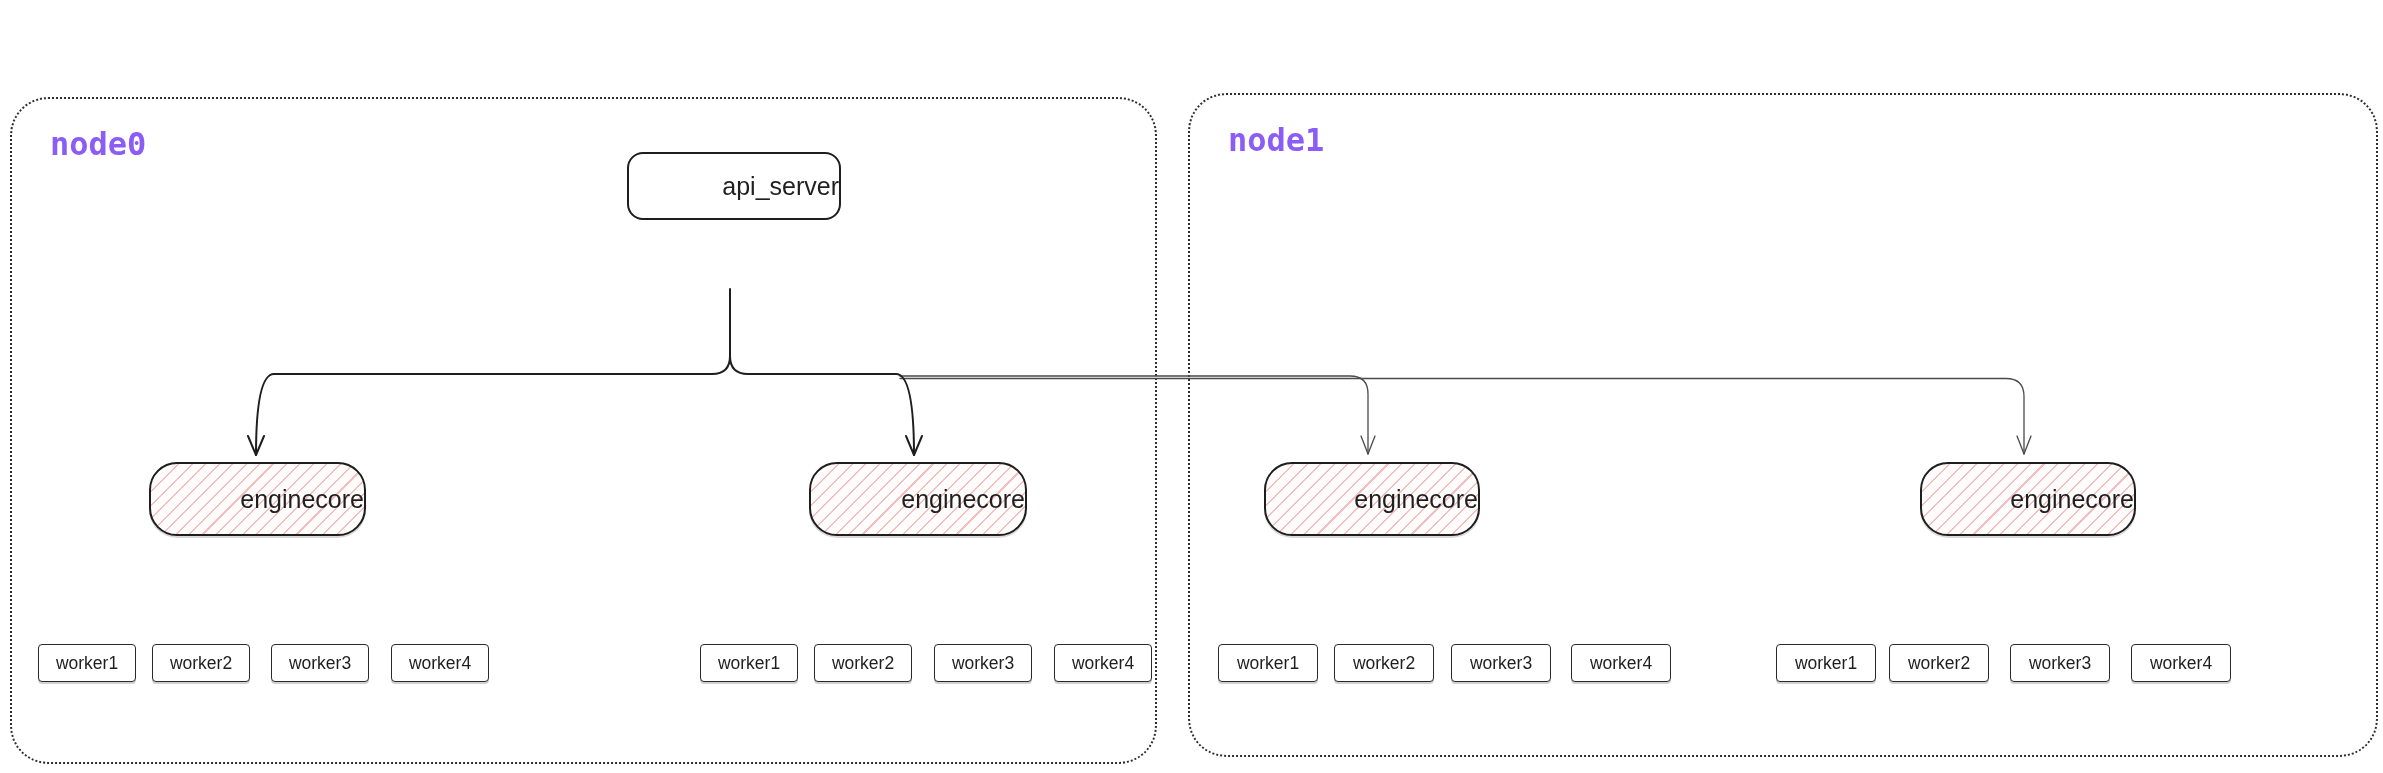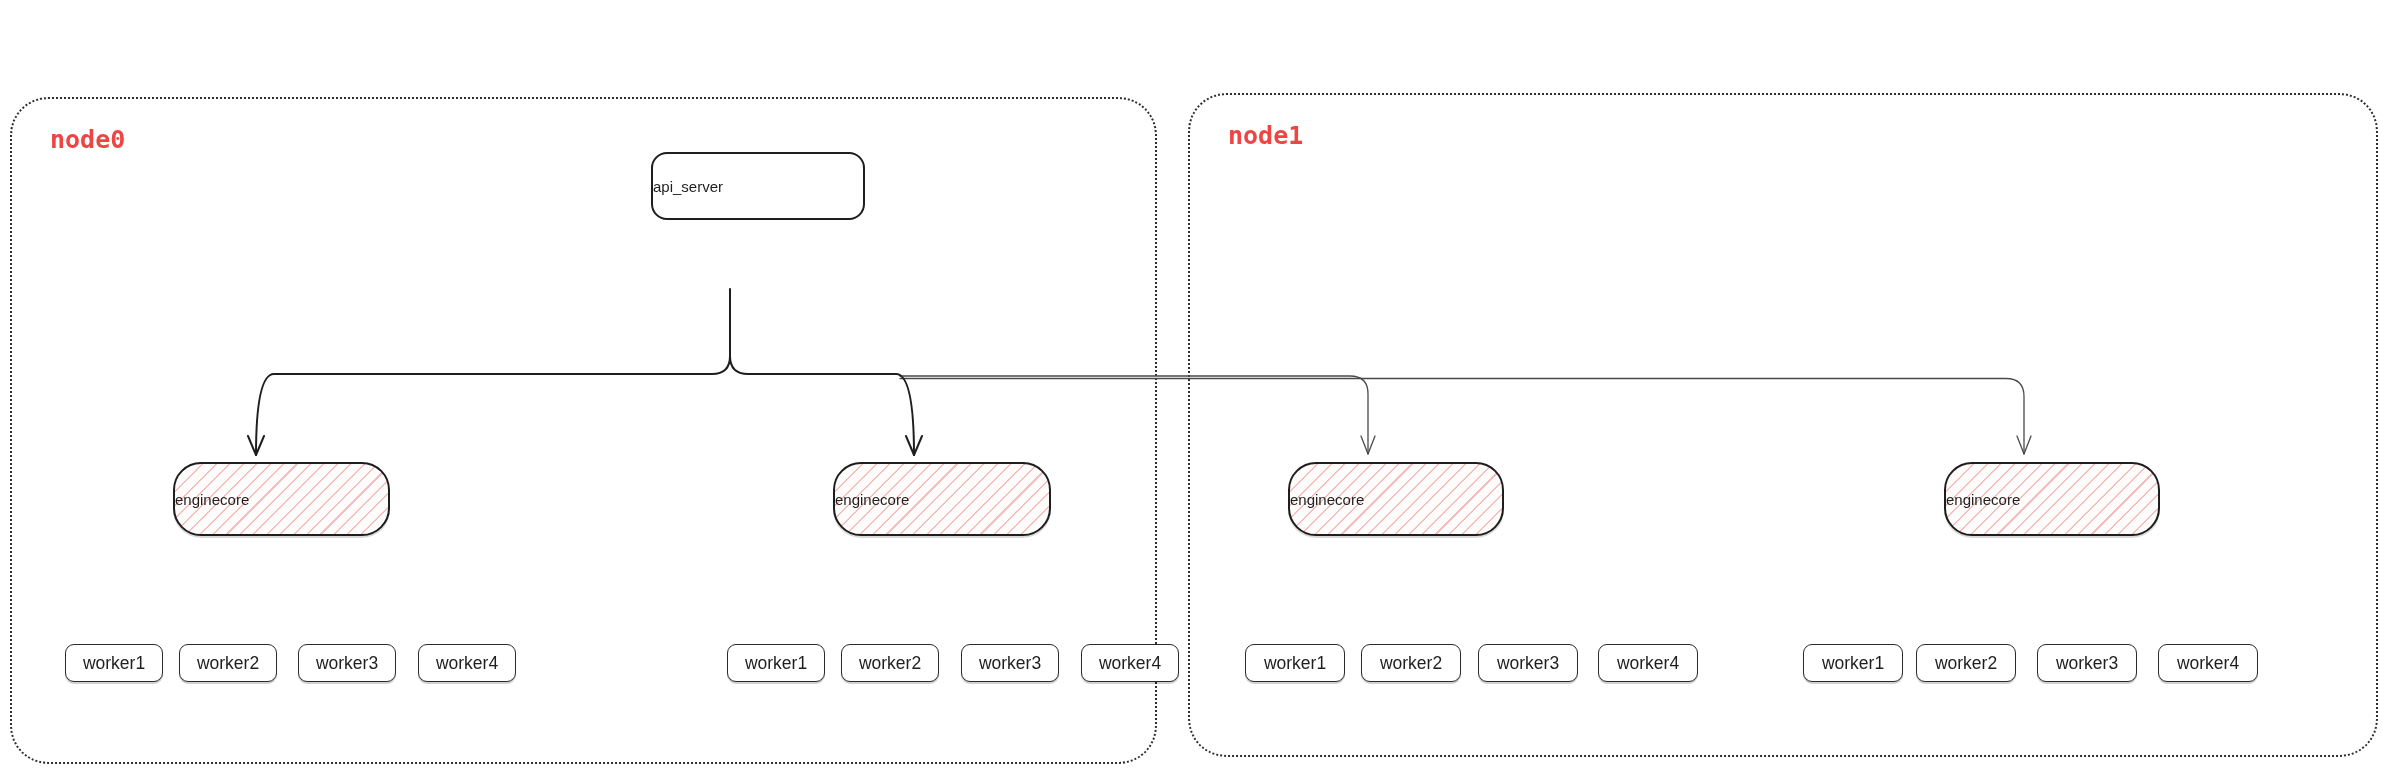--- a/index.html
+++ b/index.html
@@ -12,27 +12,27 @@
     font-family:"DejaVu Sans Mono",monospace;font-weight:bold;font-size:32px;color:#1e1e1e;
     white-space:nowrap;
   }
   .node{
     position:absolute;border:2.4px dotted #2e2e2e;border-radius:38px;background:transparent;
   }
   .node0{left:10px;top:97px;width:1143px;height:663px;}
   .node1{left:1188px;top:93px;width:1186px;height:660px;}
   .node-label{
     position:absolute;left:38px;top:26px;
-    font-family:"DejaVu Sans Mono",monospace;font-weight:bold;font-size:25px;color:#ef4444;
+    font-family:"DejaVu Sans Mono",monospace;font-weight:bold;font-size:32px;color:#8b5cf6;
     white-space:nowrap;
   }
   .box{
-    position:absolute;display:flex;align-items:center;justify-content:flex-start;
+    position:absolute;display:flex;align-items:center;justify-content:flex-end;
     border:2px solid #1e1e1e;border-radius:16px;background:#ffffff;
-    font-size:15px;color:#1f1f1f;white-space:nowrap;margin-left:24px;
+    font-size:25px;color:#1f1f1f;white-space:nowrap;
   }
   .api-box{left:615px;top:53px;width:210px;height:64px;z-index:3;}
   .async-box{left:615px;top:121px;width:210px;height:70px;z-index:2;}
   .hatch-green{
     background-color:#fcfefc;
     background-image:repeating-linear-gradient(135deg,
       rgba(64,192,87,0.38) 0px, rgba(64,192,87,0.38) 1.6px,
       transparent 1.6px, transparent 10px);
   }
   .engine{
@@ -45,24 +45,23 @@
       rgba(224,49,49,0.30) 0px, rgba(224,49,49,0.30) 1.5px,
       transparent 1.5px, transparent 9.5px);
     border-radius:28px;
   }
   .engine.e1{left:137px;top:363px;width:213px;}
   .engine.e2{left:797px;top:363px;width:214px;}
   .engine.e3{left:74px;top:367px;width:212px;}
   .engine.e4{left:730px;top:367px;width:212px;}
   .worker{
     position:absolute;display:flex;align-items:center;justify-content:center;
-    border:1.8px solid #2a2a2a;border-radius:9px;background:#ffffff;
+    border:1.8px solid #2a2a2a;border-radius:4px;background:#ffffff;
     height:36px;font-size:17.5px;color:#1f1f1f;white-space:nowrap;
     box-shadow:0 2px 0 rgba(0,0,0,0.18);
-    margin-left:27px;
   }
   .node0 .worker{top:545px;width:96px;}
   .node1 .worker{top:549px;width:98px;}
   .connectors{position:absolute;left:0;top:0;z-index:1;}
 </style>
 </head>
 <body>
 
 <div class="canvas">
 

